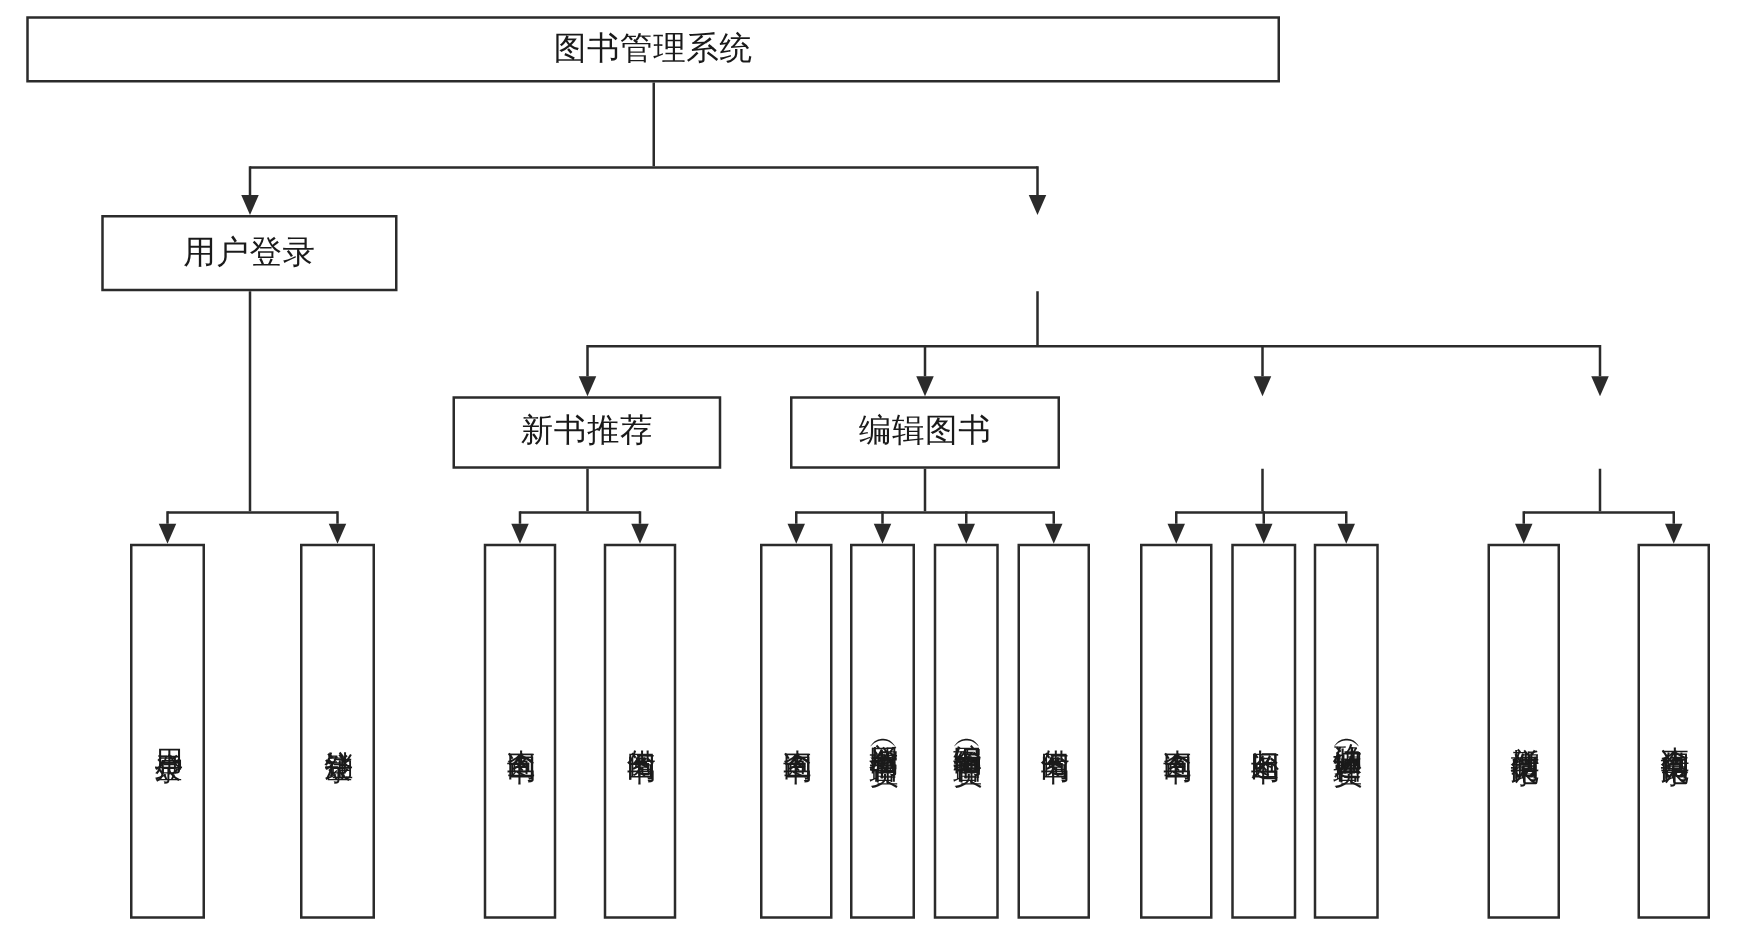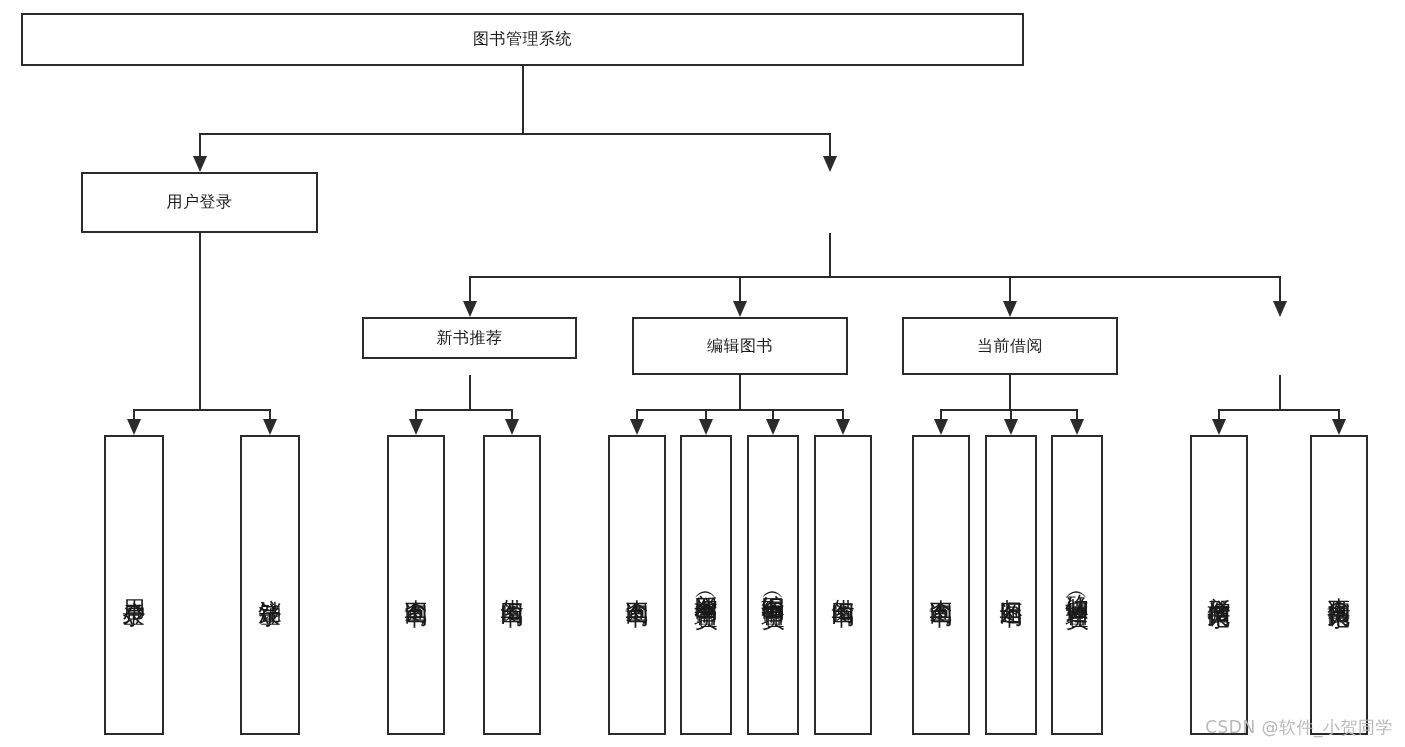--- a/index.html
+++ b/index.html
@@ -19,21 +19,21 @@
     position: absolute;
     box-sizing: border-box;
     border: 2px solid #2b2b2b;
     background: #ffffff;
     display: flex;
     align-items: center;
     justify-content: center;
     color: #1a1a1a;
   }
   .node .label {
-    font-size: 16px;
+    font-size: 26px;
     line-height: 1.15;
     letter-spacing: 0.5px;
     white-space: nowrap;
   }
   .node.vert {
     align-items: center;
     justify-content: center;
   }
   .node.vert .label {
     writing-mode: vertical-rl;
@@ -74,28 +74,25 @@
 <div id="canvas">
 
   <div class="node" id="n-root" style="left: 21px; top: 13px; width: 1003px; height: 53px;">
     <span class="label">图书管理系统</span>
   </div>
 
   <div class="node" id="n-l2-0" style="left: 81px; top: 172px; width: 237px; height: 61px;">
     <span class="label">用户登录</span>
   </div>
 
-  <div class="node" id="n-l3-0" style="left: 362px; top: 317px; width: 215px; height: 42px; justify-content: center;">
+  <div class="node" id="n-l3-0" style="left: 362px; top: 317px; width: 215px; height: 58px; justify-content: center;">
     <span class="label">新书推荐</span>
   </div>
   <div class="node" id="n-l3-1" style="left: 632px; top: 317px; width: 216px; height: 58px;">
     <span class="label">编辑图书</span>
-  </div>
-  <div class="node" id="n-l3-2" style="left: 902px; top: 317px; width: 216px; height: 58px;">
-    <span class="label">当前借阅</span>
   </div>
 
   <div class="node vert" id="n-lf-0" style="left: 104px; top: 435px; width: 60px; height: 300px;">
     <span class="label">用户登录</span>
   </div>
   <div class="node vert" id="n-lf-1" style="left: 240px; top: 435px; width: 60px; height: 300px;">
     <span class="label">注销登录</span>
   </div>
   <div class="node vert" id="n-lf-2" style="left: 387px; top: 435px; width: 58px; height: 300px;">
     <span class="label">查询图书</span>
@@ -179,14 +176,13 @@
       <div class="edge v" style="left: 1076px; top: 409px; height: 10px; background: rgb(43, 43, 43);"></div>
       <div class="arrow" style="left: 1070px; top: 419px; border-top-color: rgb(43, 43, 43);"></div>
       <div class="edge v" style="left: 1278.5px; top: 375px; height: 34px; background: rgb(43, 43, 43);"></div>
       <div class="edge h" style="left: 1219px; top: 409px; width: 120px; background: rgb(43, 43, 43);"></div>
       <div class="edge v" style="left: 1218px; top: 409px; height: 10px; background: rgb(43, 43, 43);"></div>
       <div class="arrow" style="left: 1212px; top: 419px; border-top-color: rgb(43, 43, 43);"></div>
       <div class="edge v" style="left: 1338px; top: 409px; height: 10px; background: rgb(43, 43, 43);"></div>
       <div class="arrow" style="left: 1332px; top: 419px; border-top-color: rgb(43, 43, 43);"></div>
     </div>
 
-  <div id="watermark">CSDN @软件_小贺同学</div>
 </div>
 
 </body></html>

